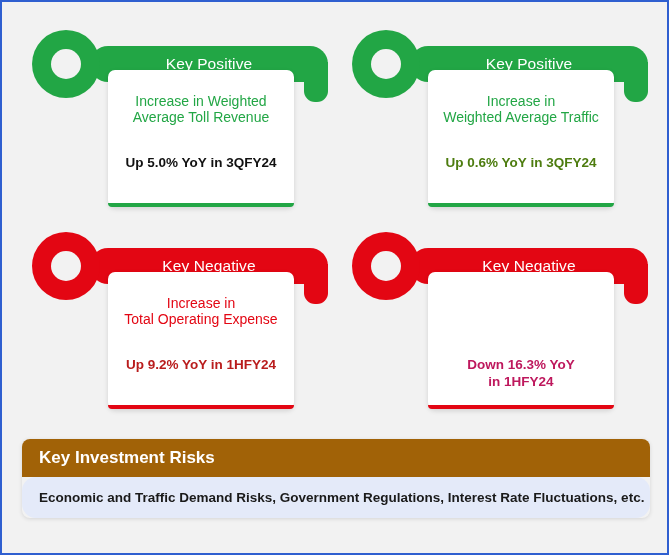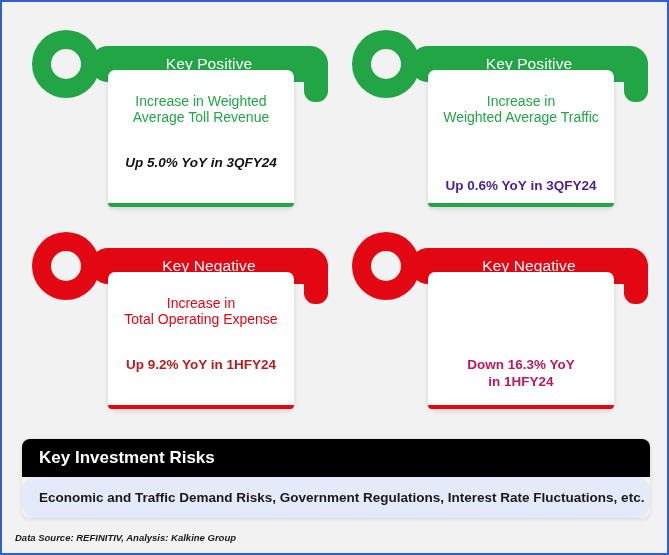--- a/index.html
+++ b/index.html
@@ -197,34 +197,34 @@
 
     <div class="key-card pos-tl" style="--accent: #22a645;">
       <div class="key-shaft" style="background: rgb(34, 166, 69);"></div>
       <div class="key-tooth" style="background: rgb(34, 166, 69);"></div>
       <div class="key-head" style="background: rgb(34, 166, 69);"></div>
       <div class="key-head-hole" style="background: rgb(242, 242, 242);"></div>
       <div class="key-title">Key Positive</div>
       <div class="info-card" style="--accent: #22a645;">
         <div class="info-headline" style="color: rgb(34, 166, 69);">Increase in Weighted
 Average Toll Revenue</div>
-        <div class="info-metric" style="color: rgb(17, 17, 17); font-style: italic;">Up 5.0% YoY in 3QFY24</div>
+        <div class="info-metric" style="color: rgb(17, 17, 17);">Up 5.0% YoY in 3QFY24</div>
       </div>
     </div>
 
     <div class="key-card pos-tr" style="--accent: #22a645;">
       <div class="key-shaft" style="background: rgb(34, 166, 69);"></div>
       <div class="key-tooth" style="background: rgb(34, 166, 69);"></div>
       <div class="key-head" style="background: rgb(34, 166, 69);"></div>
       <div class="key-head-hole" style="background: rgb(242, 242, 242);"></div>
       <div class="key-title">Key Positive</div>
       <div class="info-card" style="--accent: #22a645;">
         <div class="info-headline" style="color: rgb(34, 166, 69);">Increase in
 Weighted Average Traffic</div>
-        <div class="info-metric" style="color: #4c1d95; margin-top: 23px;">Up 0.6% YoY in 3QFY24</div>
+        <div class="info-metric" style="color: #4d7c0f;">Up 0.6% YoY in 3QFY24</div>
       </div>
     </div>
 
     <div class="key-card pos-bl" style="--accent: #e30613;">
       <div class="key-shaft" style="background: rgb(227, 6, 19);"></div>
       <div class="key-tooth" style="background: rgb(227, 6, 19);"></div>
       <div class="key-head" style="background: rgb(227, 6, 19);"></div>
       <div class="key-head-hole" style="background: rgb(242, 242, 242);"></div>
       <div class="key-title">Key Negative</div>
       <div class="info-card" style="--accent: #e30613;">
@@ -242,19 +242,18 @@
       <div class="key-title">Key Negative</div>
       <div class="info-card" style="--accent: #e30613;">
         <div class="info-metric" style="color: #be185d;">Down 16.3% YoY
 in 1HFY24</div>
       </div>
     </div>
 
   </div>
 
   <div class="risks">
-    <div class="risks-header" style="background: #000000;">Key Investment Risks</div>
+    <div class="risks-header" style="background: #a16207;">Key Investment Risks</div>
     <div class="risks-body" style="background: rgb(228, 234, 249);">Economic and Traffic Demand Risks, Government Regulations, Interest Rate Fluctuations, etc.</div>
   </div>
 
-  <div class="footnote">Data Source: REFINITIV, Analysis: Kalkine Group</div>
 
 </div>
 
 </body></html>

